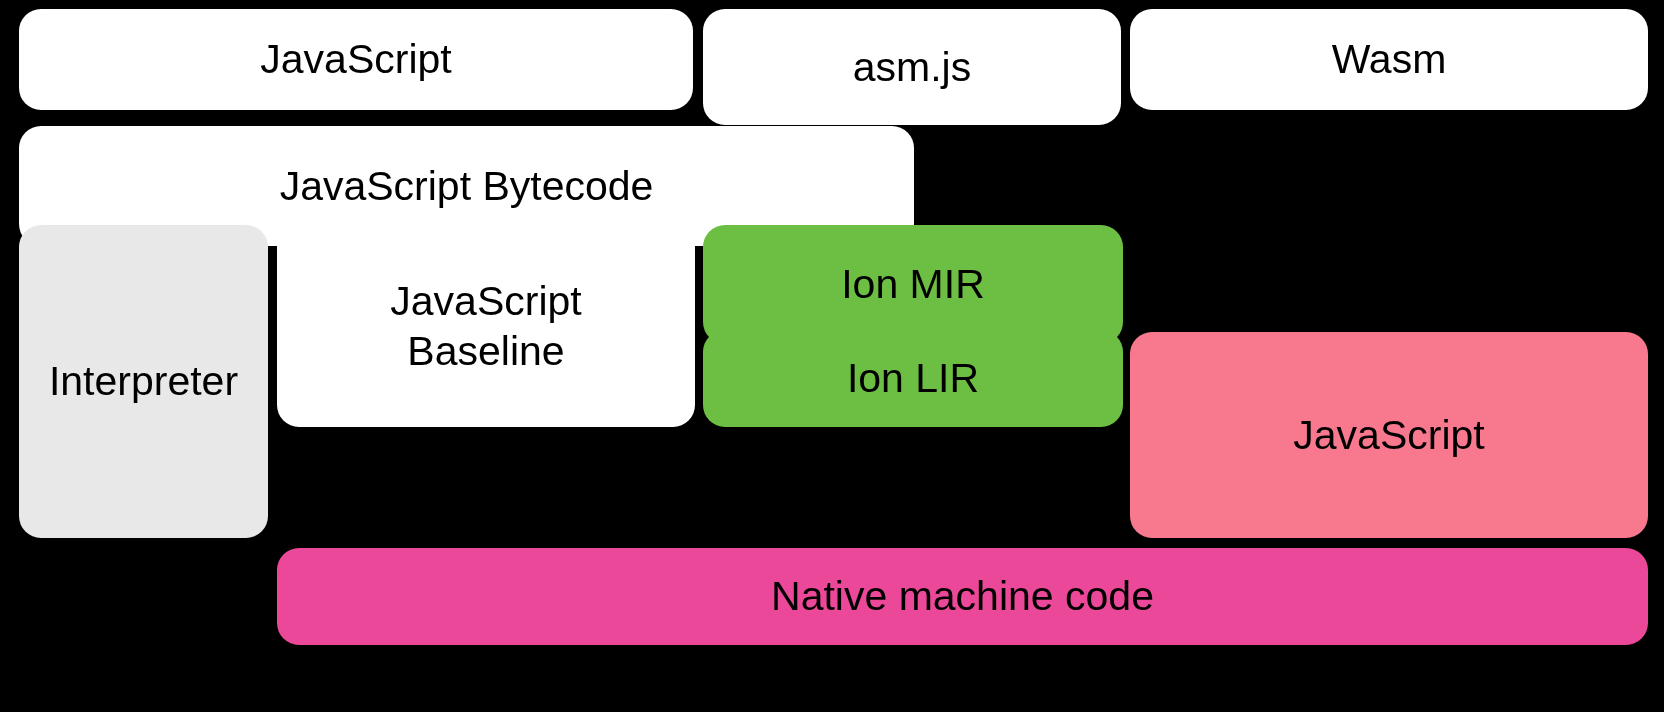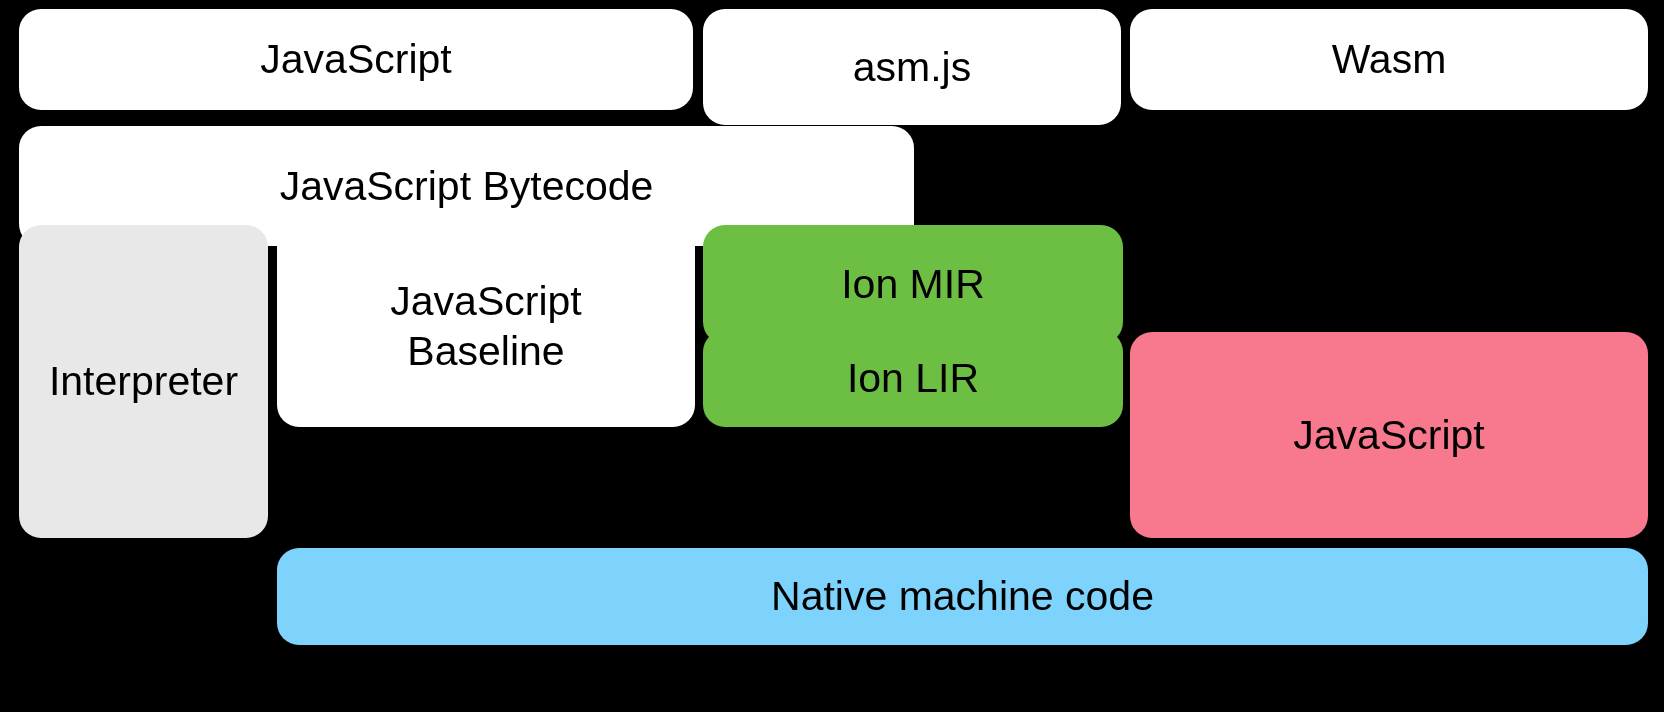--- a/index.html
+++ b/index.html
@@ -43,14 +43,14 @@
     <div class="node fill-white" style="left: 19px; top: 9px; width: 674px; height: 101px; background: rgb(255, 255, 255);">JavaScript</div>
     <div class="node fill-white" style="left: 703px; top: 9px; width: 418px; height: 116px; background: rgb(255, 255, 255);">asm.js</div>
     <div class="node fill-white" style="left: 1130px; top: 9px; width: 518px; height: 101px; background: rgb(255, 255, 255);">Wasm</div>
     <div class="node fill-white" style="left: 19px; top: 126px; width: 895px; height: 120px; background: rgb(255, 255, 255);">JavaScript Bytecode</div>
     <div class="node fill-gray" style="left: 19px; top: 225px; width: 249px; height: 313px; background: rgb(232, 232, 232);">Interpreter</div>
     <div class="node fill-white" style="left: 277px; top: 225px; width: 418px; height: 202px; background: rgb(255, 255, 255);">JavaScript
 Baseline</div>
     <div class="node fill-green" style="left: 703px; top: 225px; width: 420px; height: 119px; background: rgb(108, 191, 67);">Ion MIR</div>
     <div class="node fill-green" style="left: 703px; top: 330px; width: 420px; height: 97px; background: rgb(108, 191, 67);">Ion LIR</div>
     <div class="node fill-pink" style="left: 1130px; top: 332px; width: 518px; height: 206px; background: rgb(248, 120, 142);">JavaScript</div>
-    <div class="node fill-white" style="left: 277px; top: 548px; width: 1371px; height: 97px; background: #7dd3fc;">Native machine code</div>
+    <div class="node fill-white" style="left: 277px; top: 548px; width: 1371px; height: 97px; background: #ec4899;">Native machine code</div>
   </div>
 
 </body></html>

